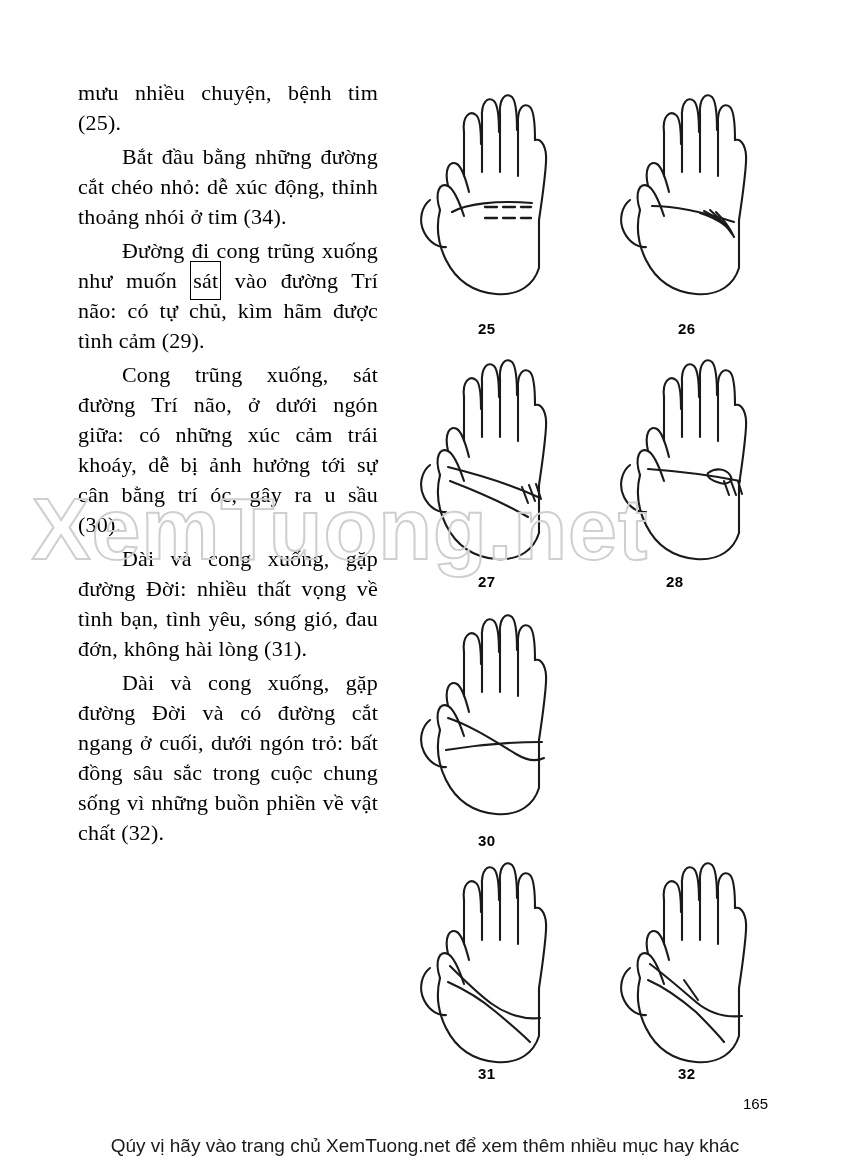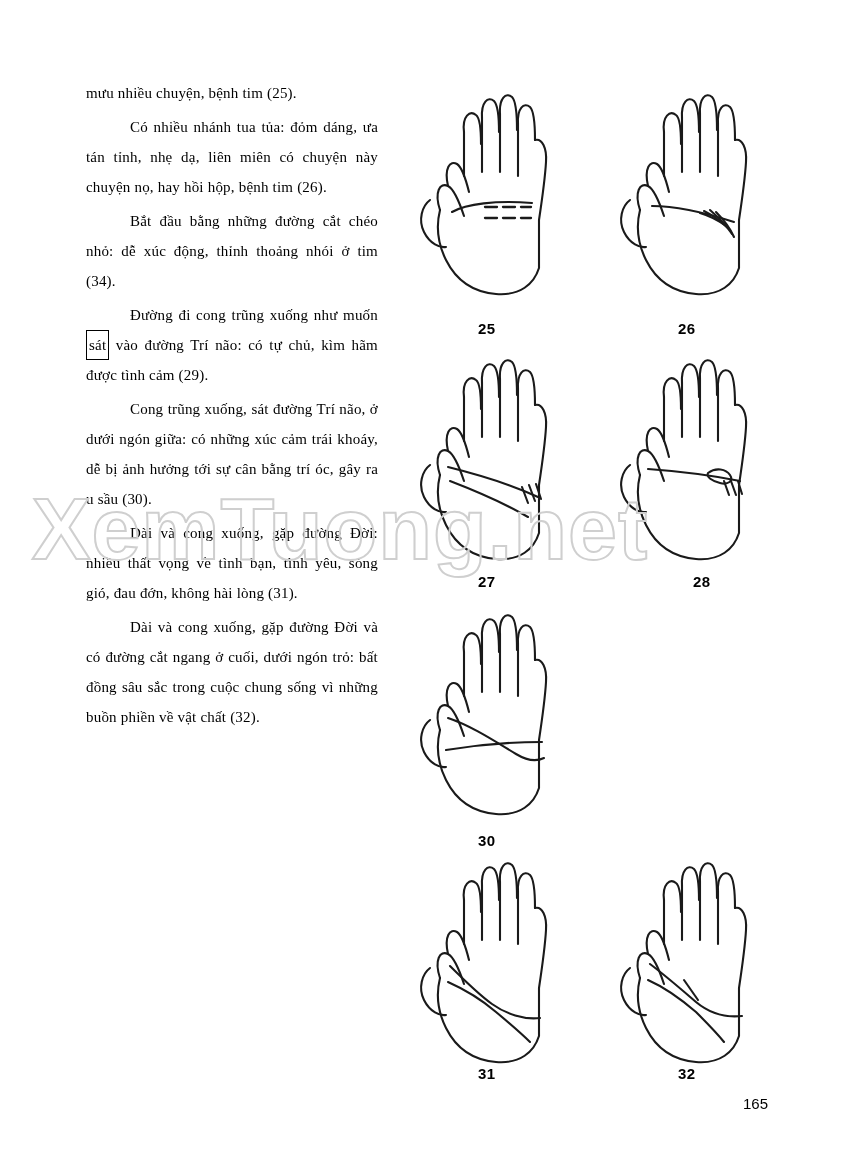--- a/index.html
+++ b/index.html
@@ -21,22 +21,22 @@
   }
 
   
   .text-col {
     position: absolute;
     left: 78px;
     top: 78px;
     width: 300px;
   }
   .para {
-    margin: 0 0 4px 8px;
-    font-size: 15px;
+    margin: 0 0 4px 0;
+    font-size: 22px;
     line-height: 30px;
     text-align: justify;
     text-align-last: left;
     letter-spacing: 0.2px;
   }
   .para.indent {
     text-indent: 44px;
   }
   .para.first {
     text-indent: 0;
@@ -109,21 +109,20 @@
     color: #1a1a1a;
   }
 </style>
 </head>
 <body>
 
 <div class="page">
 
   <div class="text-col">
     <p class="para first">mưu nhiều chuyện, bệnh tim (25).</p>
-    <p class="para indent">Có nhiều nhánh tua tủa: đỏm dáng, ưa tán tỉnh, nhẹ dạ, liên miên có chuyện này chuyện nọ, hay hồi hộp, bệnh tim (26).</p>
     <p class="para indent">Bắt đầu bằng những đường cắt chéo nhỏ: dễ xúc động, thỉnh thoảng nhói ở tim (34).</p>
     <p class="para indent">Đường đi cong trũng xuống như muốn <span class="boxed">sát</span> vào đường Trí não: có tự chủ, kìm hãm được tình cảm (29).</p>
     <p class="para indent">Cong trũng xuống, sát đường Trí não, ở dưới ngón giữa: có những xúc cảm trái khoáy, dễ bị ảnh hưởng tới sự cân bằng trí óc, gây ra u sầu (30).</p>
     <p class="para indent">Dài và cong xuống, gặp đường Đời: nhiều thất vọng về tình bạn, tình yêu, sóng gió, đau đớn, không hài lòng (31).</p>
     <p class="para indent">Dài và cong xuống, gặp đường Đời và có đường cắt ngang ở cuối, dưới ngón trỏ: bất đồng sâu sắc trong cuộc chung sống vì những buồn phiền về vật chất (32).</p>
   </div>
 
   <div class="fig-col">
 
     <div class="fig-row">
@@ -229,21 +228,21 @@
             <path d="M135 60 C142 58 147 68 146 82 C145 100 142 120 139 140"></path>
             <path d="M40 130 C36 146 38 164 46 180 C56 200 72 212 96 214 C120 216 134 204 139 188 L139 140"></path>
             <path d="M30 120 C22 126 18 140 24 152 C30 164 40 168 46 167"></path>
             <path d="M48 124 C76 126 110 130 140 136"></path>
             <path d="M108 128 C116 122 126 124 130 130 C134 136 128 140 120 138 C112 136 106 132 108 128 Z"></path>
             <path d="M124 136 L129 150"></path>
             <path d="M131 136 L136 150"></path>
             <path d="M138 136 L142 149"></path>
           </g>
         </svg>
-        <span class="fig-label" style="left:61px; top:228px;text-align:center;">28</span>
+        <span class="fig-label" style="left:34px; top:228px;text-align:center;">28</span>
       </div>
     </div>
 
     <div class="fig-row">
 
 
       <div class="fig-cell">
         <svg width="200" height="260" viewBox="0 0 200 260">
           <g fill="none" stroke="#1a1a1a" stroke-width="2.1" stroke-linecap="round" stroke-linejoin="round">
             <path d="M40 130 C34 112 40 102 48 106 C54 109 60 124 64 136"></path>
@@ -314,14 +313,15 @@
           </g>
         </svg>
         <span class="fig-label" style="left:46px; top:205px;text-align:right;">32</span>
       </div>
     </div>
   </div>
 
   <div class="watermark">XemTuong.net</div>
 
   <div class="page-number">165</div>
+  <div class="footer-line">Qúy vị hãy vào trang chủ XemTuong.net để xem thêm nhiều mục hay khác</div>
 
 </div>
 
 </body></html>

